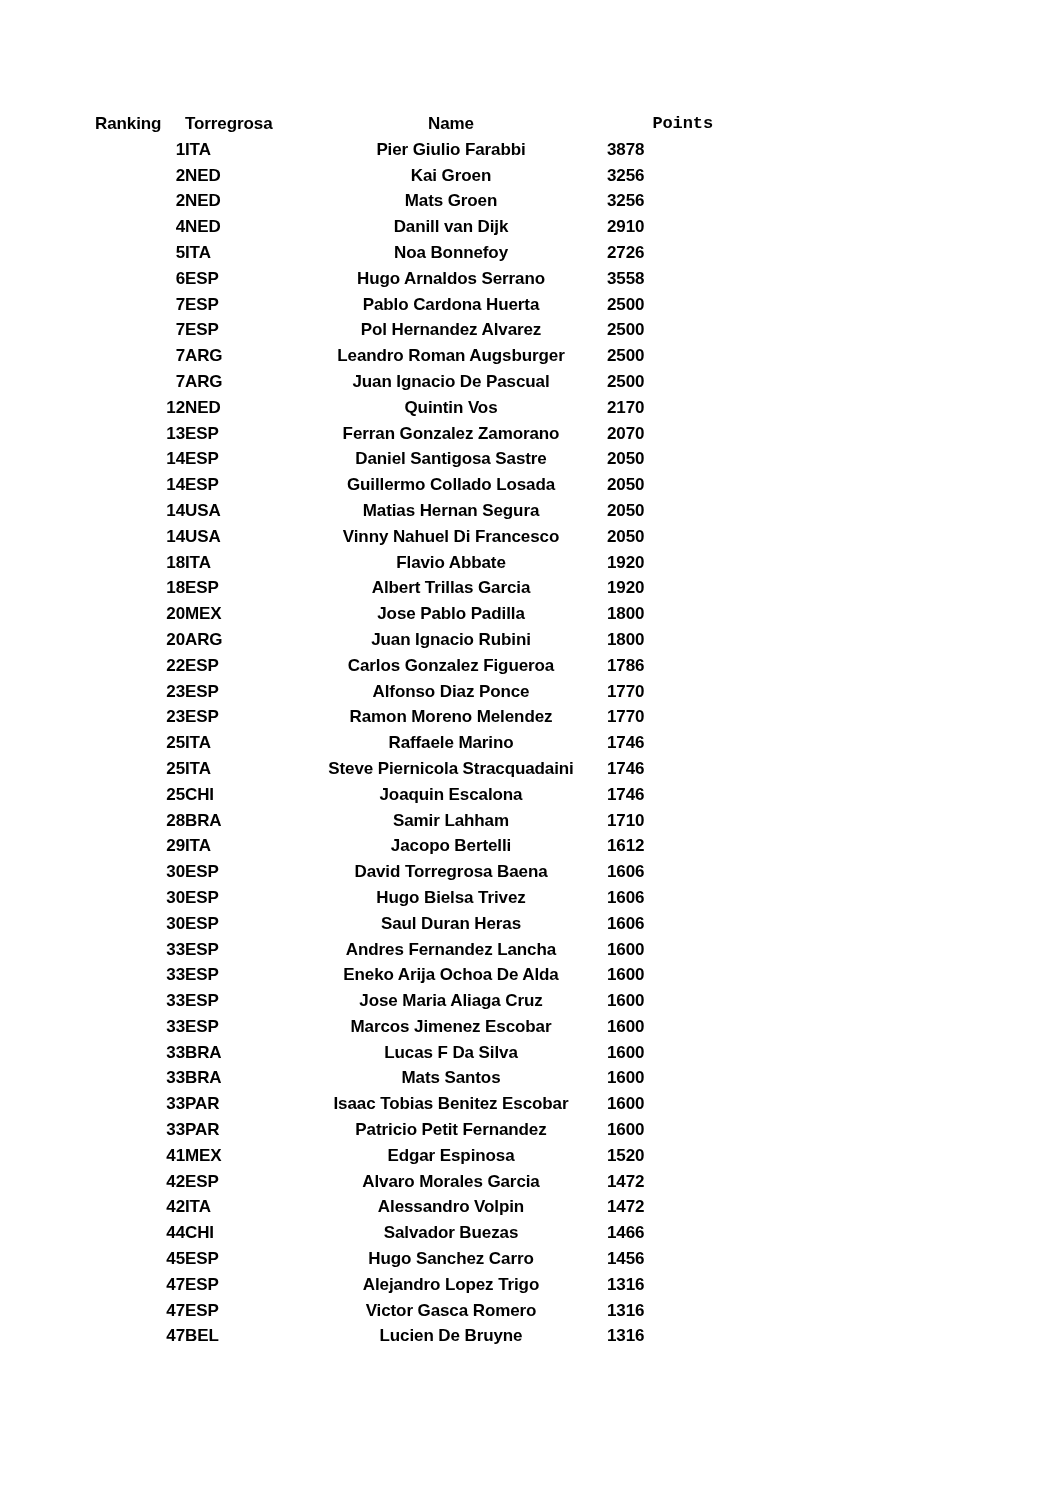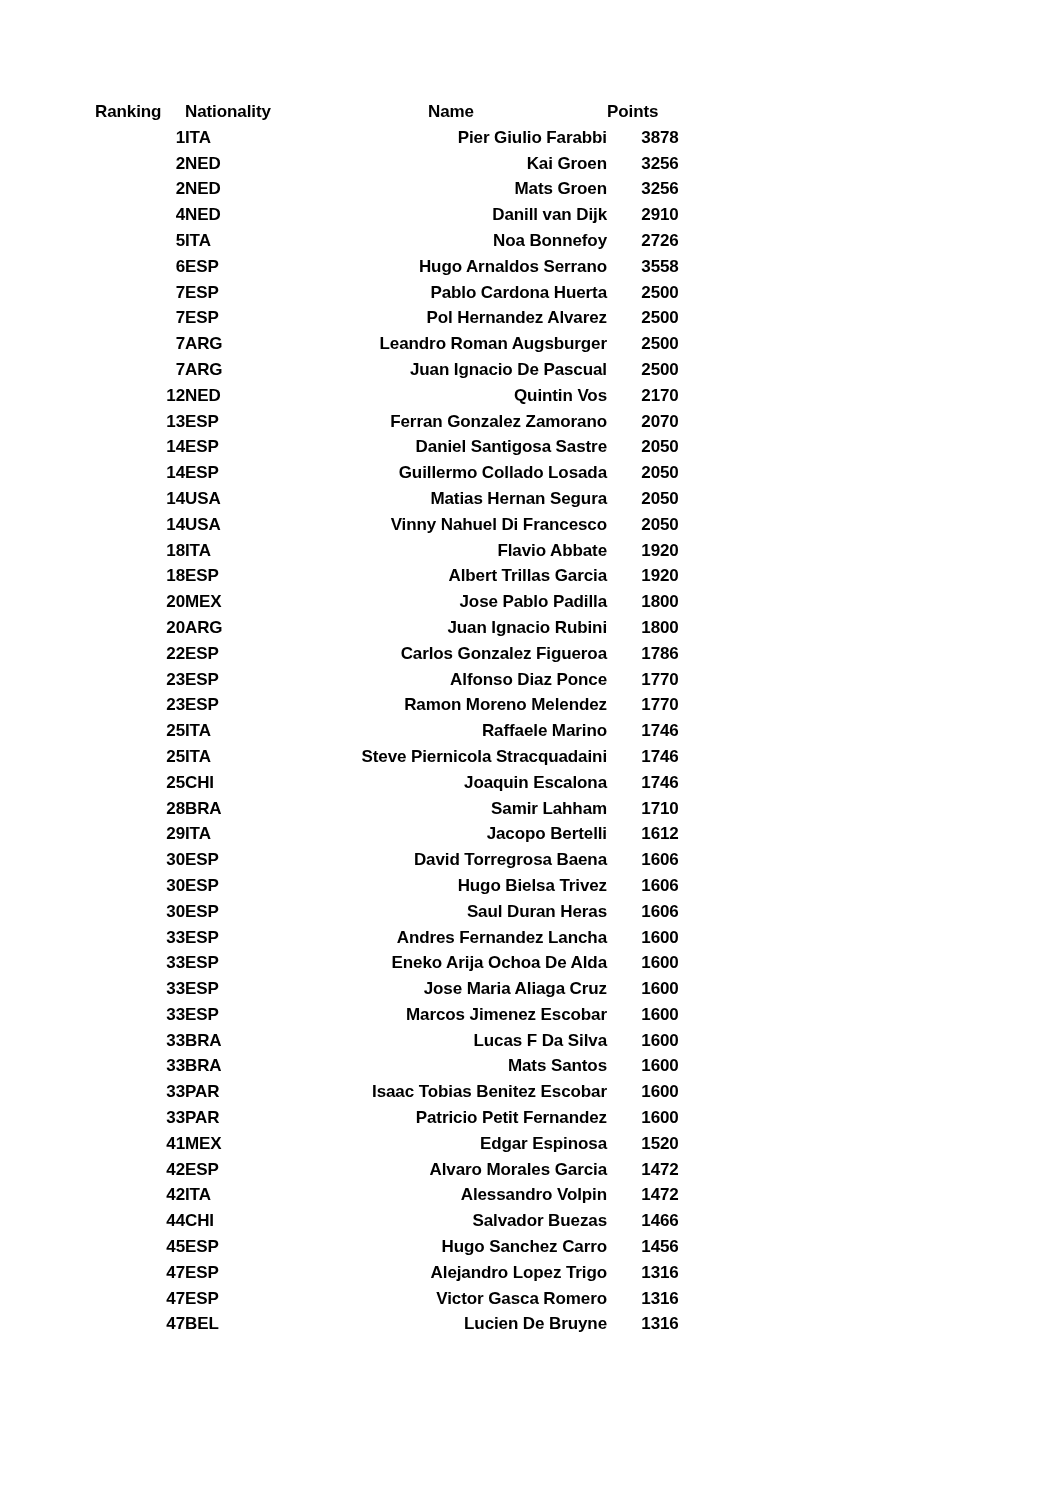--- a/index.html
+++ b/index.html
@@ -12,20 +12,21 @@
       overflow: hidden;
     }
     .sheet {
       position: absolute;
       left: 95px;
       top: 99px;
     }
     table.ranking-table {
       border-collapse: collapse;
       table-layout: fixed;
+      margin-top: 12px;
     }
     table.ranking-table th,
     table.ranking-table td {
       padding: 0;
       font-size: 17px;
       font-weight: 700;
       line-height: 25.8px;
       height: 25.8px;
       white-space: nowrap;
       vertical-align: middle;
@@ -33,48 +34,48 @@
       overflow: visible;
     }
     col.col-ranking    { width: 90px;  }
     col.col-nationality{ width: 110px; }
     col.col-name       { width: 312px; }
     col.col-points     { width: 106px; }
 
     th.h-ranking     { text-align: left; }
     th.h-nationality { text-align: left; }
     th.h-name        { text-align: center; }
-    th.h-points      { text-align: left; }
+    th.h-points      { text-align: right; font-family: Liberation Mono, monospace; }
 
     td.c-ranking {
       text-align: right;
       padding-right: 7px;
     }
     td.c-nationality { text-align: left; }
-    td.c-name        { text-align: right; }
+    td.c-name        { text-align: center; }
     td.c-points {
-      text-align: center;
+      text-align: left;
       padding-right: 1px;
     }
   </style>
 </head>
 <body>
 
 <div class="sheet">
   <table class="ranking-table">
     <colgroup>
       <col class="col-ranking">
       <col class="col-nationality">
       <col class="col-name">
       <col class="col-points">
     </colgroup>
     <thead>
       <tr>
         <th class="h-ranking">Ranking</th>
-        <th class="h-nationality">Nationality</th>
+        <th class="h-nationality">Torregrosa</th>
         <th class="h-name">Name</th>
         <th class="h-points">Points</th>
       </tr>
     </thead>
     <tbody id="table-body">
         <tr>
           <td class="c-ranking">1</td>
           <td class="c-nationality">ITA</td>
           <td class="c-name">Pier Giulio Farabbi</td>
           <td class="c-points">3878</td>

